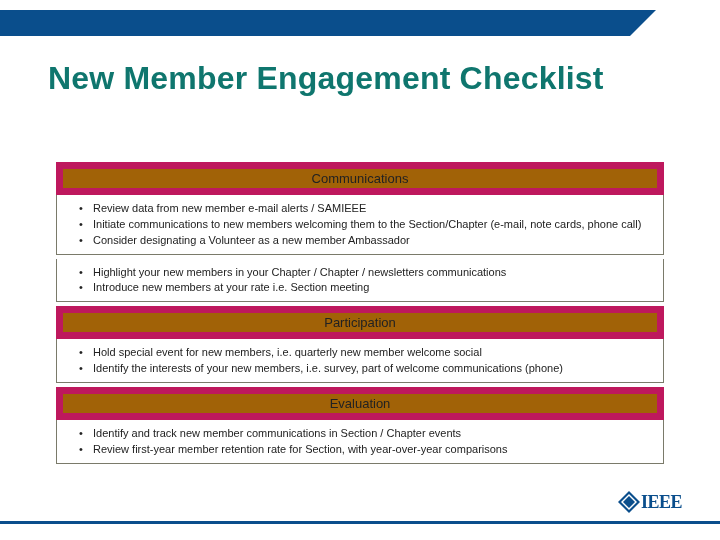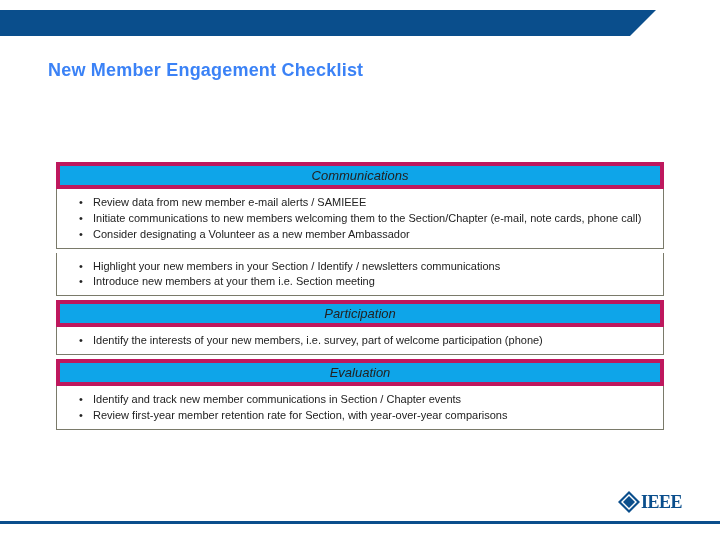--- a/index.html
+++ b/index.html
@@ -26,36 +26,35 @@
     top: 0;
     width: 0;
     height: 0;
     border-top: 26px solid #0a4e8c;
     border-right: 26px solid transparent;
   }
   .title {
     position: absolute;
     top: 60px;
     left: 48px;
-    font-size: 18px;
+    font-size: 32px;
     font-weight: bold;
-    color: #3b82f6;
+    color: #0f766e;
     letter-spacing: 0.2px;
   }
   .content {
     position: absolute;
     top: 162px;
     left: 56px;
     right: 56px;
   }
   .section-header {
-    background: #0ea5e9;
-    border: 4px solid #be185d;
+    background: #a16207;
+    border: 7px solid #be185d;
     text-align: center;
-    font-style: italic;
     font-size: 13px;
     color: #222;
     padding: 2px 0;
   }
   .section-body {
     border: 1px solid #7a7a6a;
     border-top: none;
     padding: 5px 10px 5px 22px;
     font-size: 11px;
     color: #222;
@@ -117,29 +116,30 @@
   <div class="section-body">
     <ul>
       <li>Review data from new member e-mail alerts / SAMIEEE</li>
       <li>Initiate communications to new members welcoming them to the Section/Chapter (e-mail, note cards, phone call)</li>
       <li>Consider designating a Volunteer as a new member Ambassador</li>
     </ul>
   </div>
 
   <div class="section-body">
     <ul>
-      <li>Highlight your new members in your Section  /  Identify  /   newsletters communications</li>
-      <li>Introduce new members at your them i.e. Section meeting</li>
+      <li>Highlight your new members in your Chapter  /  Chapter  /   newsletters communications</li>
+      <li>Introduce new members at your rate i.e. Section meeting</li>
     </ul>
   </div>
 
   <div class="section-header">Participation</div>
   <div class="section-body">
     <ul>
-      <li>Identify the interests of your new members, i.e. survey, part of welcome participation (phone)</li>
+      <li>Hold special event for new members, i.e. quarterly new member welcome social</li>
+      <li>Identify the interests of your new members, i.e. survey, part of welcome communications (phone)</li>
     </ul>
   </div>
 
   <div class="section-header">Evaluation</div>
   <div class="section-body">
     <ul>
       <li>Identify and track new member communications in Section / Chapter events</li>
       <li>Review first-year member retention rate for Section, with year-over-year comparisons</li>
     </ul>
   </div>

